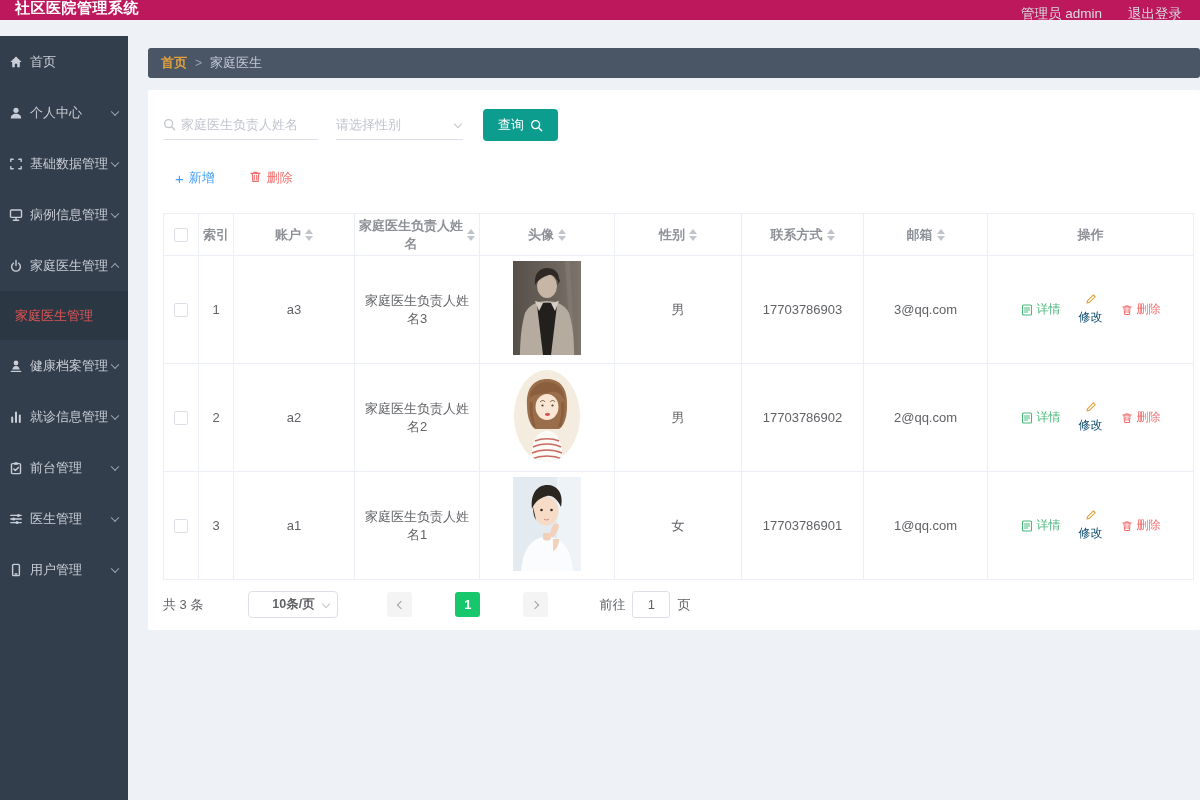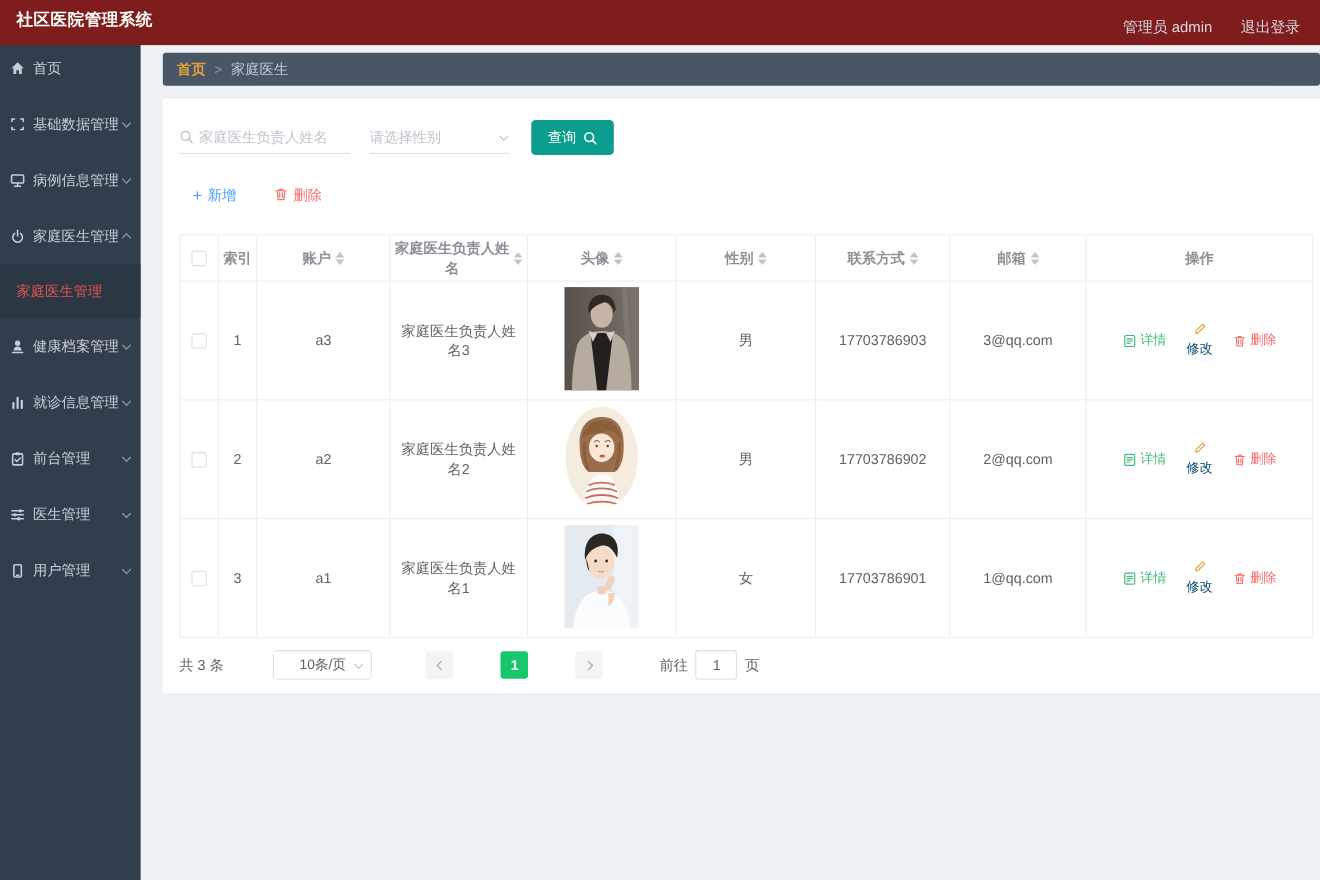--- a/index.html
+++ b/index.html
@@ -1,21 +1,21 @@
 <!DOCTYPE html>
 <html><head>
 <meta charset="utf-8">
 <style>
   * { box-sizing: border-box; margin: 0; padding: 0; }
   html,body { width:1200px; height:800px; overflow:hidden;
     font-family:"Liberation Sans","DejaVu Sans",sans-serif; background:#eef1f5; color:#606266; }
 
   
-  .app-header { position:absolute; top:0; left:0; width:1200px; height:41px;
-    background:#7f1d1d; display:flex; align-items:center; justify-content:space-between;
+  .app-header { position:absolute; top:0; left:0; width:1200px; height:20px;
+    background:#be185d; display:flex; align-items:center; justify-content:space-between;
     padding:0 18px 4px 15px; z-index:5; }
   .app-title { color:#fff; font-size:15px; font-weight:bold; letter-spacing:.5px; }
   .header-right { display:flex; gap:26px; align-items:center;margin-top:12px; }
   .header-link { color:#d8dde4; font-size:13.5px; cursor:pointer; }
 
   
   .sidebar { position:absolute; top:36px; left:0; bottom:0; width:128px; background:#323e4b; }
   .menu-item { position:relative; height:51px; display:flex; align-items:center;
     padding-left:9px; color:#c9ced6; font-size:13px; cursor:pointer; }
   .menu-item .mi-icon { width:14px; height:14px; margin-right:7px; flex:0 0 14px; }
@@ -87,21 +87,21 @@
   .act.detail { color:#49b97a; }
   .act.edit { color:#0c4a6e;flex-direction:column; }
   .act.delete { color:#f56c6c; }
   .act svg { width:12px; height:12px; display:block; }
 
   
   .pagination { display:flex; align-items:center; margin:11px 0 0 4px; font-size:13px; color:#606266;gap:35px; }
   .pg-total { margin-right:10px; }
   .pg-size { position:relative; width:90px; height:27px; border:1px solid #dcdfe6; border-radius:4px;
     display:flex; align-items:center; justify-content:center; color:#606266; font-size:12.5px;
-    cursor:pointer; background:#fff; }
+    cursor:pointer; background:#fff;font-weight:bold; }
   .pg-size .sel-chev { right:8px; top:9px; }
   .pg-btn { width:25px; height:25px; border-radius:3px; background:#f4f4f5; border:none;
     display:flex; align-items:center; justify-content:center; cursor:pointer; margin-left:14px; }
   .pg-btn .chv { width:6px; height:6px; border-right:1.5px solid #9aa0a8; border-bottom:1.5px solid #9aa0a8; }
   .pg-btn .chv.left { transform:rotate(135deg); margin-left:2px; }
   .pg-btn .chv.right { transform:rotate(-45deg); margin-right:2px; }
   .pg-page { width:25px; height:25px; border-radius:3px; background:#17c76b; color:#fff;
     font-weight:bold; display:flex; align-items:center; justify-content:center; margin-left:8px;
     cursor:pointer; font-size:13px; }
   .pg-next { margin-left:8px; }
@@ -124,20 +124,30 @@
 
   <div class="menu-item">
     <span class="mi-icon">
       <svg viewBox="0 0 14 14">
           <path class="f" d="M7 1.6 L12.6 7 H10.8 V12.2 H8.2 V8.8 H5.8 V12.2 H3.2 V7 H1.4 Z"></path>
         </svg>
     </span>
     <span>首页</span>
   </div>
 
+  <div class="menu-item">
+    <span class="mi-icon">
+      <svg viewBox="0 0 14 14">
+          <circle class="f" cx="7" cy="4.3" r="2.6"></circle>
+          <path class="f" d="M1.8 12.4 C1.8 9.3 4 7.8 7 7.8 C10 7.8 12.2 9.3 12.2 12.4 Z"></path>
+        </svg>
+    </span>
+    <span>个人中心</span>
+    <span class="chev down"></span>
+  </div>
 
 
   <div class="menu-item">
     <span class="mi-icon">
       <svg viewBox="0 0 14 14">
           <path d="M1.8 4.4 V2.2 H4.2 M9.8 2.2 H12.2 V4.4 M12.2 9.6 V11.8 H9.8 M4.2 11.8 H1.8 V9.6"></path>
         </svg>
     </span>
     <span>基础数据管理</span>
     <span class="chev down"></span>

